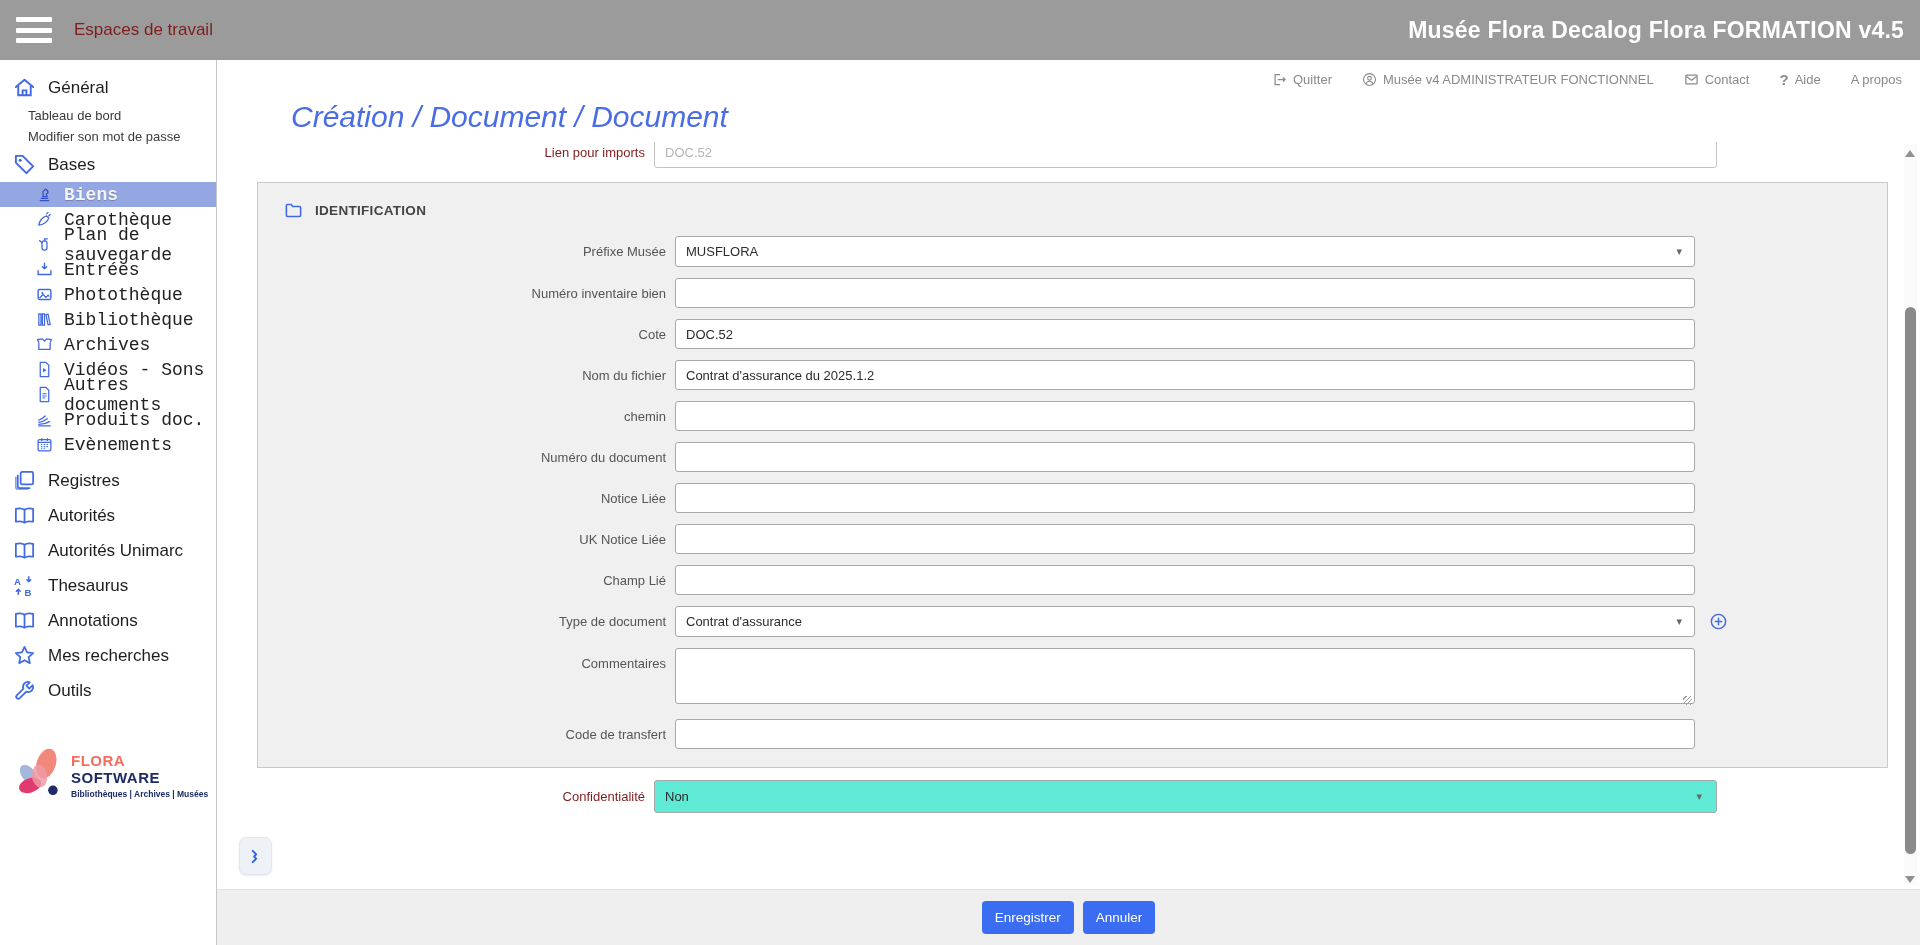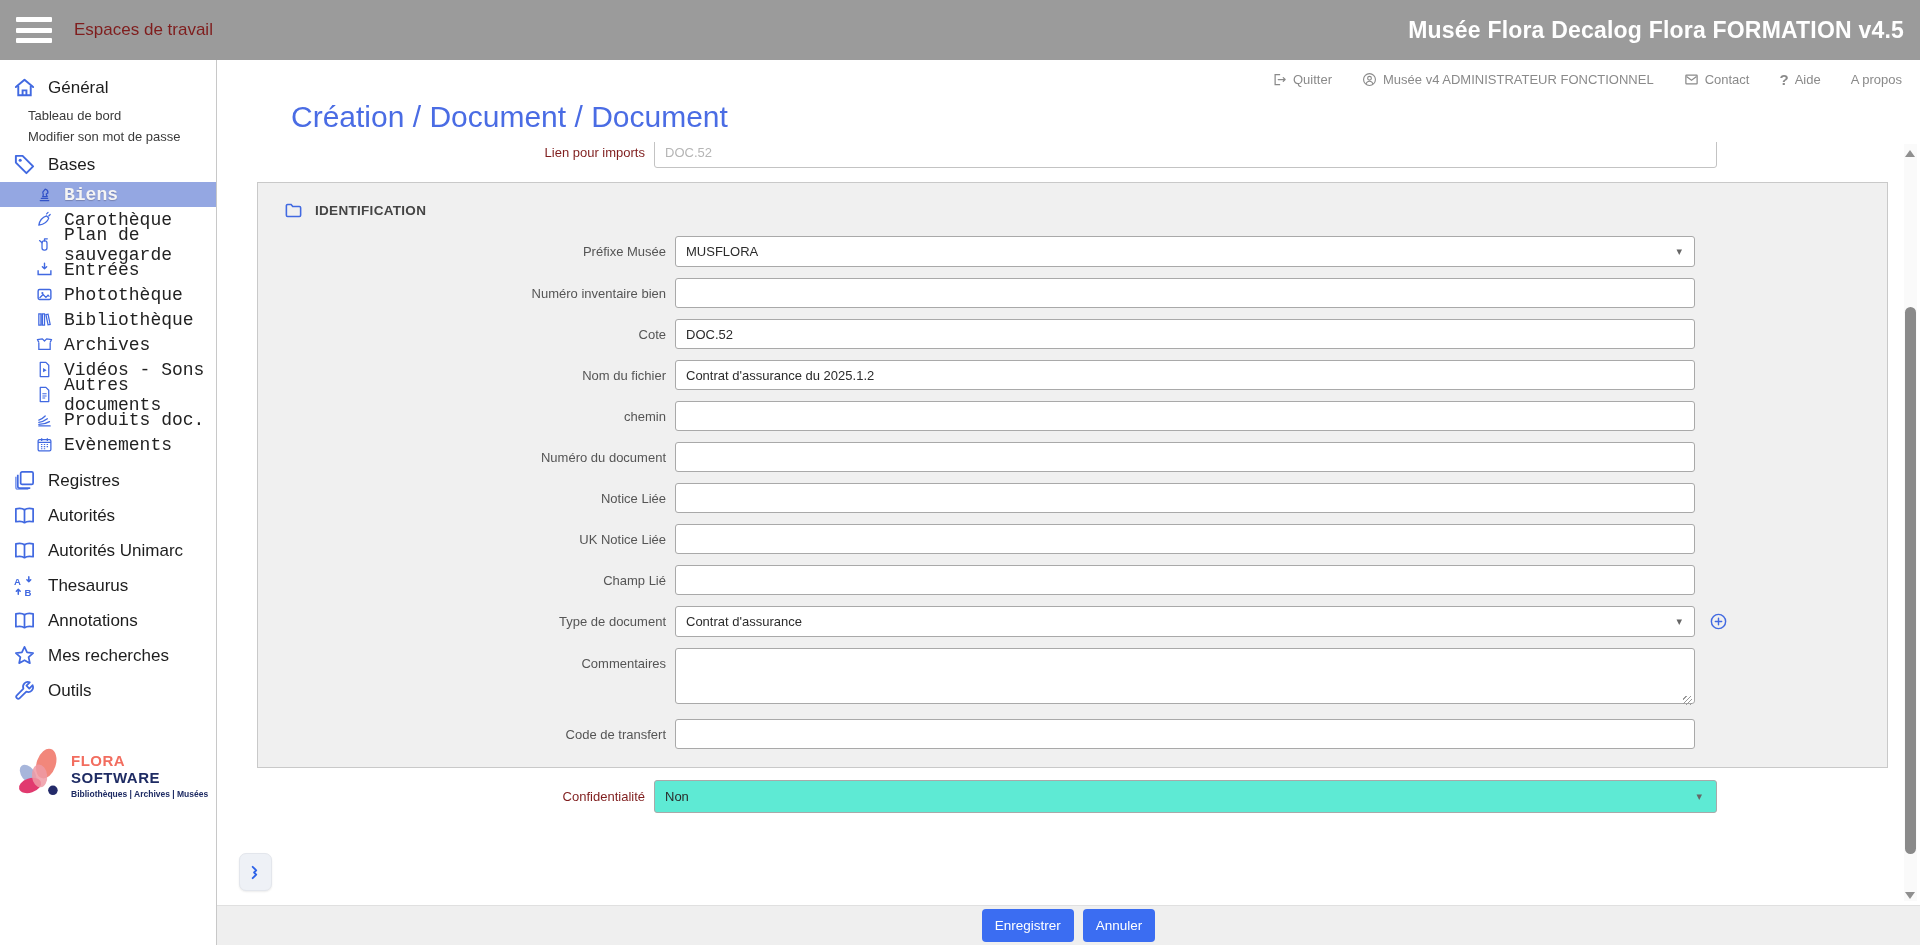--- a/index.html
+++ b/index.html
@@ -34,21 +34,21 @@
   .logo-flora { color:#f26d5f; }
   .logo-soft { color:#1e2b63; }
   .logo-tag { font-size:8.5px; font-weight:bold; color:#1e2b63; margin-top:3px; }
 
   
   .main { flex:1; display:flex; flex-direction:column; position:relative; }
   .links-row { height:32px; display:flex; justify-content:flex-end; align-items:center; gap:30px; padding-right:18px; padding-top:6px; }
   .hlink { display:flex; align-items:center; gap:6px; color:#8a8a8a; font-size:13px; cursor:pointer; }
   .hlink svg { width:15px; height:15px; color:#8a8a8a; }
   .qmark { font-size:15px; font-weight:bold; color:#8a8a8a; }
-  .page-title { color:#4a6ce4; font-size:30px; font-weight:400; margin:8px 0 8px 74px; }
+  .page-title { color:#4a6ce4; font-size:30px; font-weight:400; margin:8px 0 8px 74px;font-style:italic; }
 
   .content { flex:1; position:relative; overflow:hidden; background:#fff; }
 
   .lien-row { display:flex; align-items:center; margin-top:-5px; }
   .label-outer { width:437px; text-align:right; padding-right:9px; font-size:13px; color:#7f1d1d; flex:none; }
   .input-wide { width:1063px; height:31px; border:1px solid #c3c3c3; border-radius:3px; padding:0 10px; font-size:13px; color:#333; background:#fff; font-family:"Liberation Sans",sans-serif; }
   .input-disabled { color:#b5b5b5; }
 
   .panel { margin:14px 0 0 40px; width:1631px; background:#f0f0f0; border:1px solid #c9c9c9; padding:16px 0 18px 0; }
   .panel-header { display:flex; align-items:center; margin:2px 0 16px 26px; }
@@ -77,21 +77,21 @@
   .chev-btn svg { width:17px; height:17px; color:#2e63e8; }
 
   
   .vscroll { position:absolute; top:2px; bottom:4px; right:3px; width:13px; background:#fafafa; }
   .vs-arrow { position:absolute; left:1px; width:0; height:0; border-left:5.5px solid transparent; border-right:5.5px solid transparent; cursor:pointer; }
   .vs-up { top:6px; border-bottom:7px solid #8f8f8f; }
   .vs-down { bottom:2px; border-top:7px solid #8f8f8f; }
   .vs-thumb { position:absolute; left:1px; top:163px; width:11px; height:547px; background:#8a8a8a; border-radius:6px; cursor:grab; }
 
   
-  .footer { height:40px; background:#efefef; border-top:1px solid #e0e0e0; display:flex; align-items:center; justify-content:center; gap:9px; }
+  .footer { height:56px; background:#efefef; border-top:1px solid #e0e0e0; display:flex; align-items:center; justify-content:center; gap:9px; }
   .btn { background:#3b6df2; color:#fff; border:none; border-radius:4px; font-size:13.5px; padding:9px 13px; cursor:pointer; font-family:"Liberation Sans",sans-serif; }
 </style>
 </head>
 <body>
 
 <div class="topbar">
   <div class="burger">
       <span></span>
       <span></span>
       <span></span>

